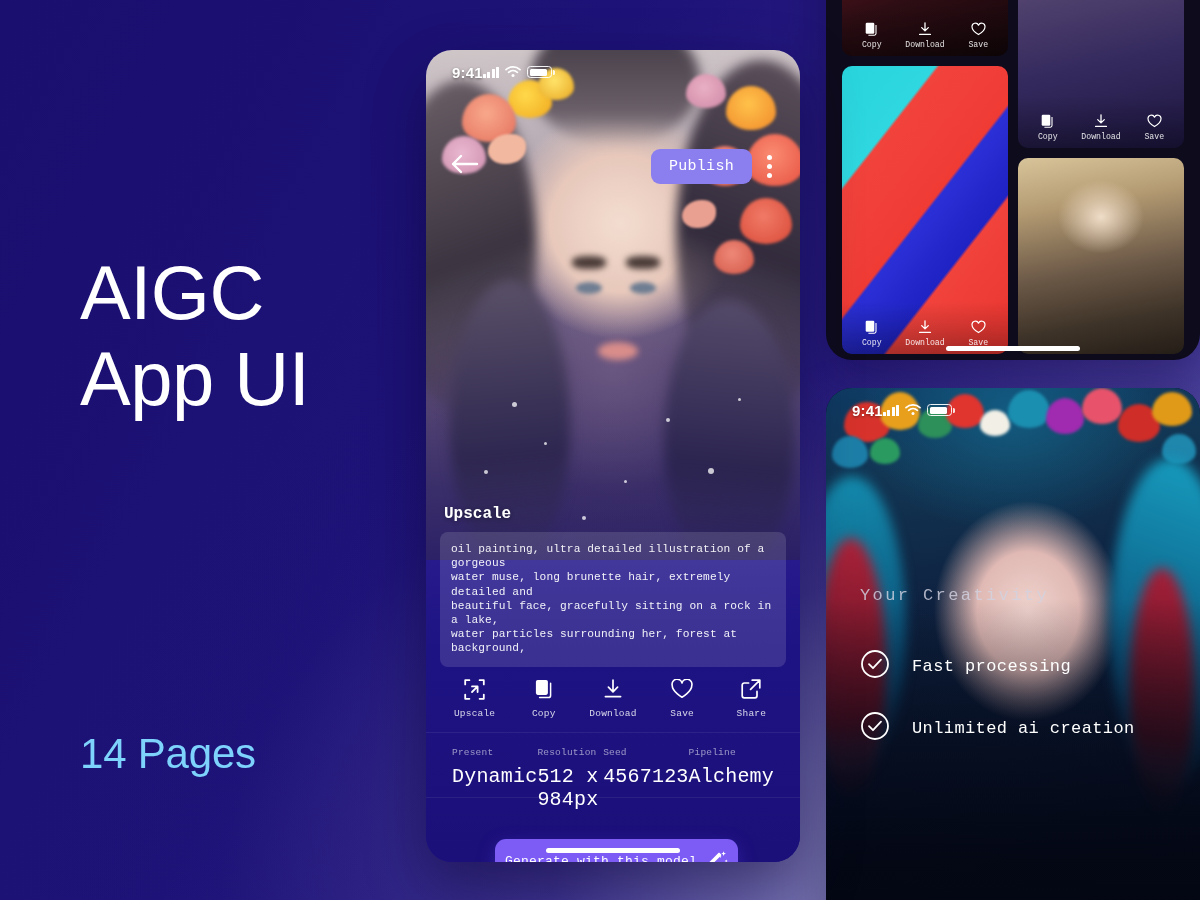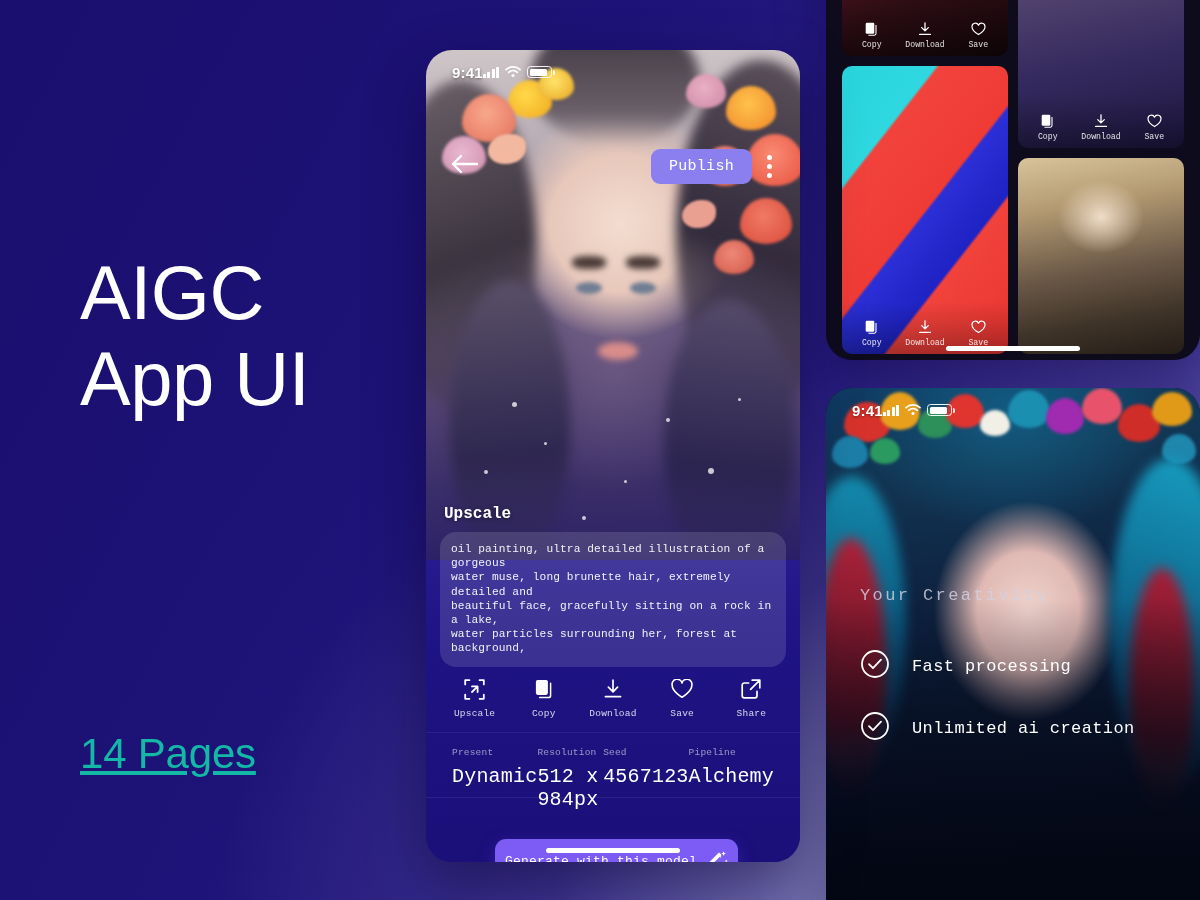--- a/index.html
+++ b/index.html
@@ -40,23 +40,22 @@
     color: #ffffff;
     letter-spacing: -0.5px;
     white-space: pre;
   }
   #pages-count {
     position: absolute;
     left: 80px;
     top: 730px;
     font-size: 42px;
     font-weight: 400;
-    color: #14b8a6;
+    color: #7dd3fc;
     letter-spacing: -0.2px;
-    text-decoration: underline;
   }
 
   
   .phone {
     position: absolute;
     overflow: hidden;
     background: #1d1280;
   }
 
   
@@ -207,21 +206,21 @@
     color: #fff;
     font-family: "Liberation Mono", monospace;
     font-size: 16px;
     font-weight: 700;
     margin-left: 4px;
     margin-bottom: 9px;
     text-shadow: 0 1px 4px rgba(0,0,0,0.4);
   }
   #prompt-textbox {
     background: rgba(255,255,255,0.13);
-    border-radius: 16px;
+    border-radius: 8px;
     padding: 10px 11px 11px 11px;
     color: rgba(255,255,255,0.93);
     font-family: "Liberation Mono", monospace;
     font-size: 11.2px;
     line-height: 14.2px;
     letter-spacing: 0.1px;
     white-space: pre-line;
     cursor: text;
   }
 

